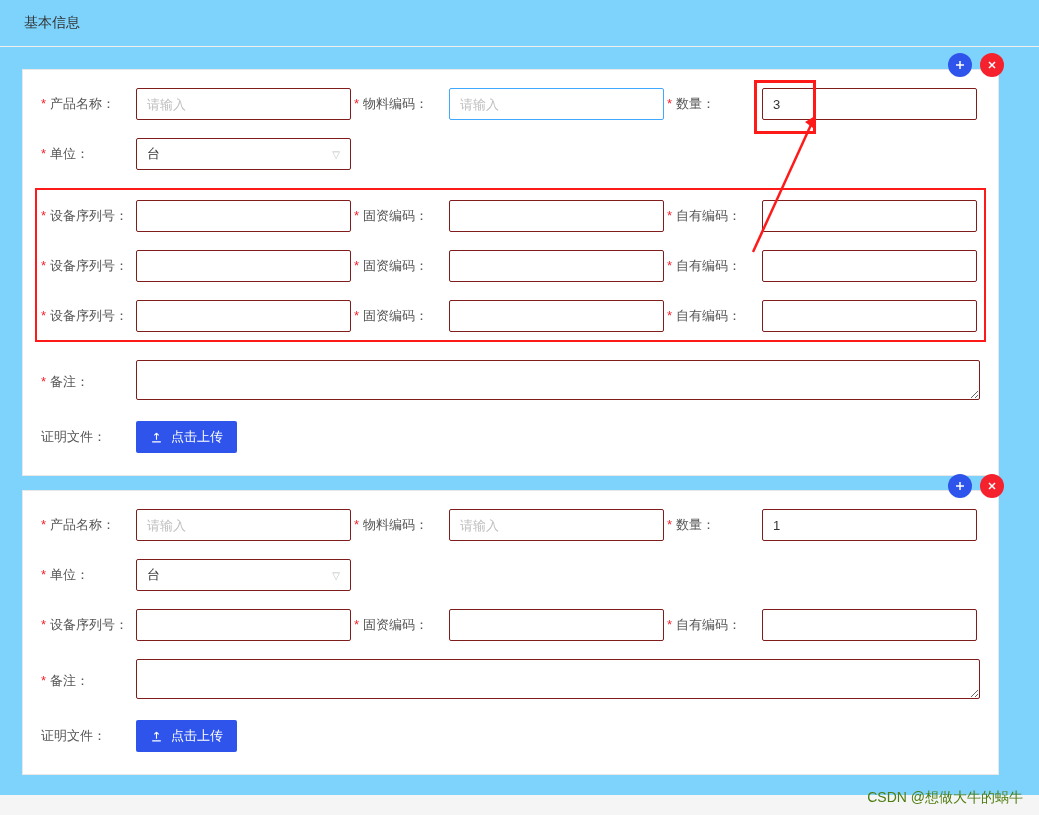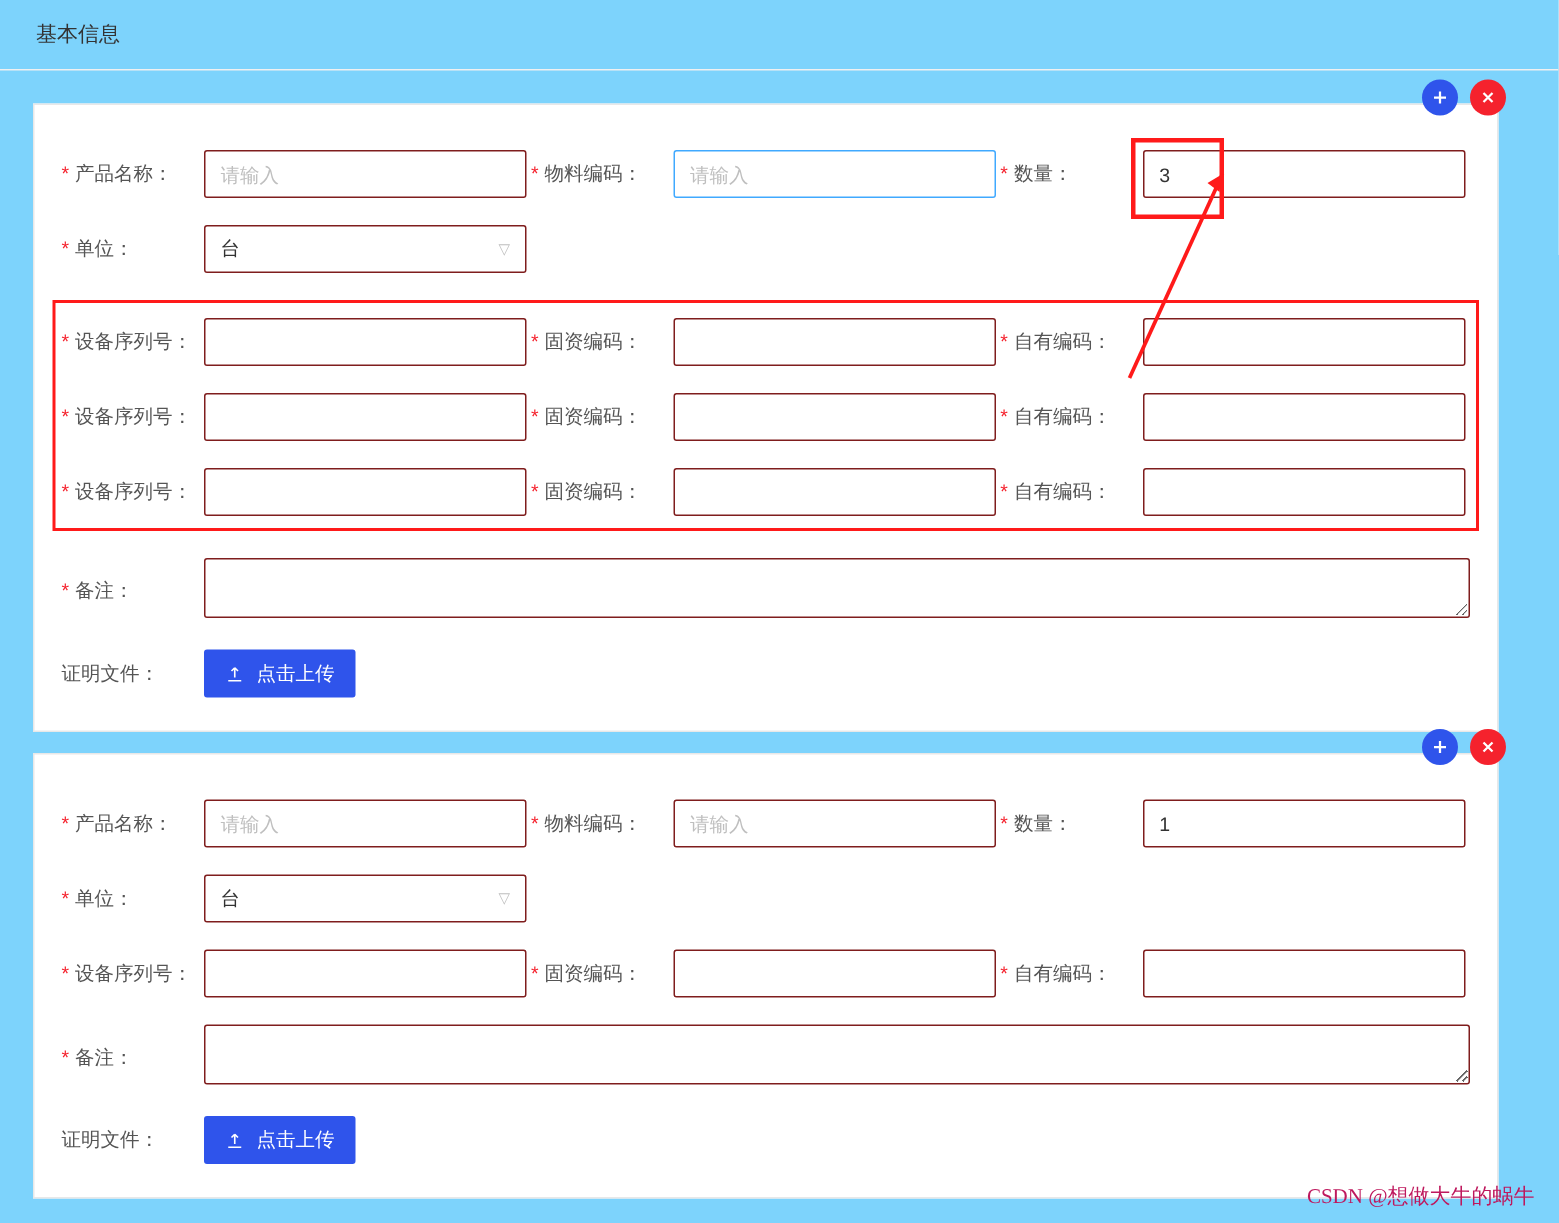--- a/index.html
+++ b/index.html
@@ -1,20 +1,20 @@
 <!DOCTYPE html>
 <html><head>
 <meta charset="utf-8">
 <style>
 * { box-sizing: border-box; margin: 0; padding: 0; }
 body { font-family: -apple-system, "PingFang SC", "Microsoft YaHei", sans-serif; font-size: 13px; color: #333; background: #f5f5f5; width: 1039px; }
 .page { background: #7dd3fc; }
 .header { padding: 14px 24px; font-size: 14px; border-bottom: 1px solid #f0f0f0; }
 .content { padding: 8px 8px 20px 8px; }
-.card { border: 1px solid #e8e8e8; margin: 14px 32px 0 14px; padding: 30px 18px 22px 18px; position: relative; background: #fff; }
+.card { border: 1px solid #e8e8e8; margin: 14px 32px 0 14px; padding: 18px 18px 22px 18px; position: relative; background: #fff; }
 .card-actions { position: absolute; top: -17px; right: -6px; display: flex; gap: 8px; }
 .circle-btn { width: 24px; height: 24px; border-radius: 50%; display: flex; align-items: center; justify-content: center; cursor: pointer; color: #fff; }
 .circle-btn.add { background: #2f54eb; }
 .circle-btn.del { background: #f5222d; }
 .circle-btn svg { width: 12px; height: 12px; }
 .form-row { display: flex; flex-wrap: wrap; gap: 0; margin-bottom: 18px; }
 .form-row:last-child { margin-bottom: 0; }
 .form-item { display: flex; align-items: center; width: 33.33%; }
 .label { width: 95px; text-align: left; color: #555; flex-shrink: 0; }
 .req { color: #f5222d; margin-right: 4px; font-family: SimSun, sans-serif; }
@@ -27,21 +27,21 @@
 .textarea { height: 40px; resize: both; padding: 6px 10px; line-height: 1.4; }
 .textarea-wrap { flex: 1; max-width: 845px; }
 .textarea-wrap .textarea { width: 100%; }
 .upload-btn { display: inline-flex; align-items: center; gap: 8px; height: 32px; padding: 0 14px; background: #2f54eb; color: #fff; border: none; border-radius: 2px; font-size: 13px; cursor: pointer; }
 .upload-btn svg { width: 13px; height: 13px; }
 .highlight-box { border: 2px solid #ff1a1a; padding: 10px 4px 4px 4px; margin: 0 -6px 18px -6px; }
 .highlight-box .form-row { margin-bottom: 18px; }
 .qty-highlight { position: relative; }
 .qty-highlight::before { content: ""; position: absolute; left: -8px; top: -8px; width: 56px; height: 48px; border: 3px solid #ff1a1a; pointer-events: none; }
 .arrow { position: absolute; pointer-events: none; }
-.watermark { position: fixed; right: 16px; bottom: 8px; color: #be185d; font-size: 14px; pointer-events: none; font-family: Liberation Serif, serif; }
+.watermark { position: fixed; right: 16px; bottom: 8px; color: #4d7c0f; font-size: 14px; pointer-events: none; }
 </style>
 </head>
 <body>
 
 <div class="page">
   <div class="header">基本信息</div>
   <div class="content">
 
     <div class="card">
       <div class="card-actions">

